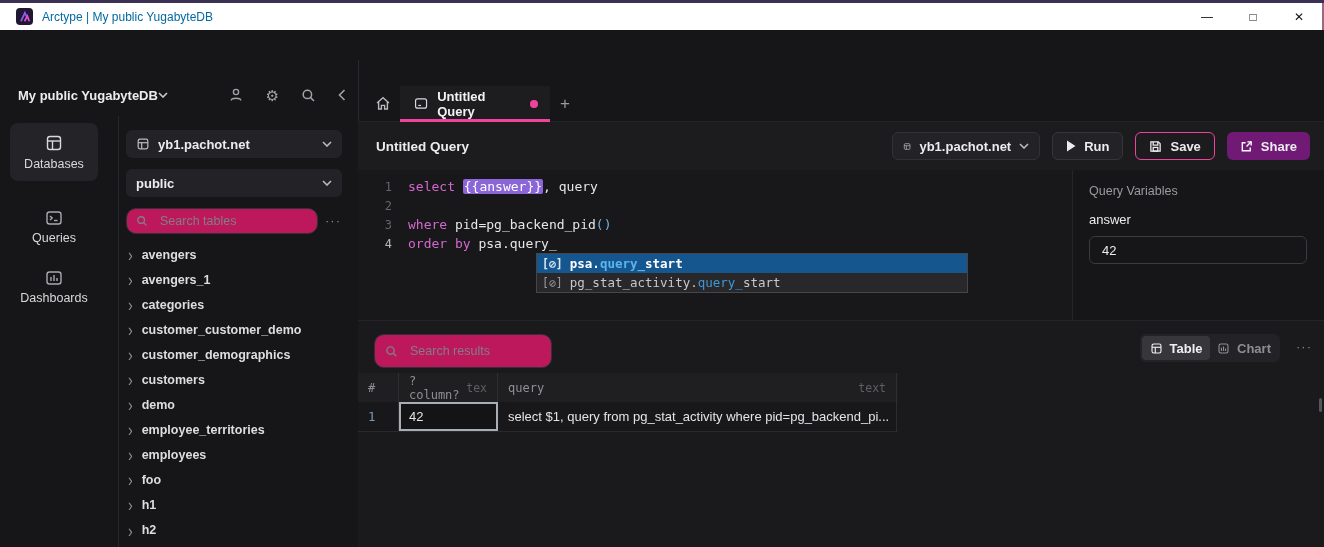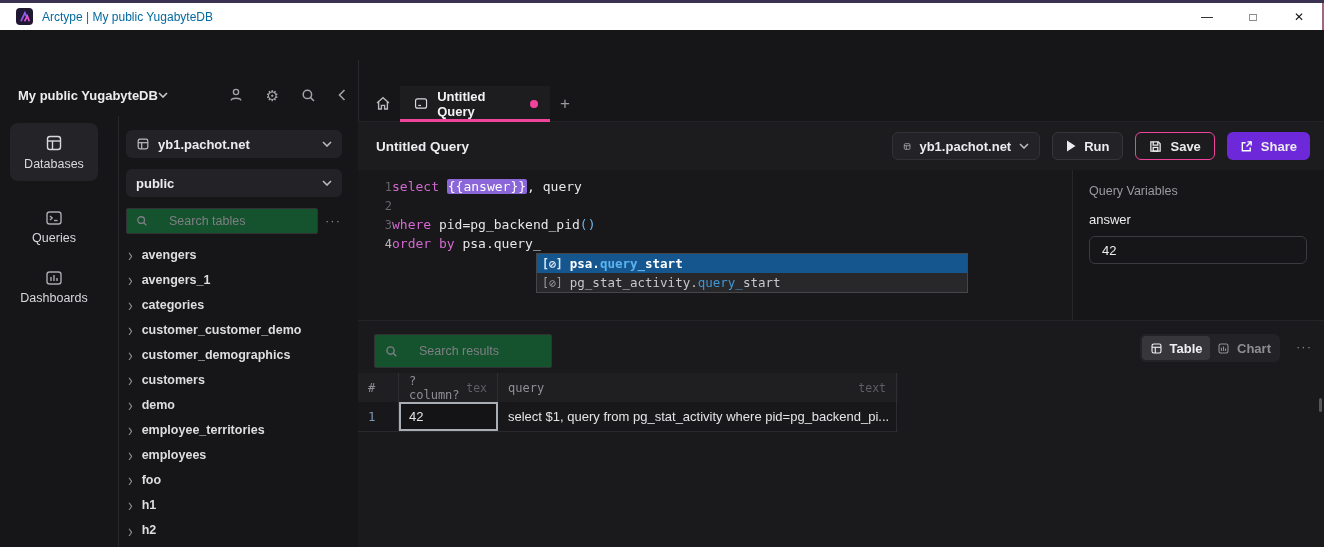--- a/index.html
+++ b/index.html
@@ -41,22 +41,22 @@
   #nav-dashboards { top:230px; height:54px; }
   .railitem .nlabel { font-weight:400; }
 
   
   .dd { left:126px; width:216px; height:28px; background:#232327; border-radius:6px;
     display:flex; align-items:center; padding:0 10px; color:#ececef; font-size:13px; font-weight:700; }
   #conn-dd { top:100px; }
   #schema-dd { top:139px;gap:32px; }
   .dd .chev { margin-left:auto; display:flex; }
   .dd .dicon { margin-right:8px; display:flex; }
-  .searchbox { display:flex; align-items:center; gap:21px; background:#14532d;
-    border:1px solid #323236; border-radius:2px; color:#7f7f85; }
+  .searchbox { display:flex; align-items:center; gap:12px; background:#be185d;
+    border:1px solid #323236; border-radius:10px; color:#7f7f85; }
   #search-tables { left:126px; top:178px; width:192px; height:26px; padding:0 9px; }
   .searchbox input { background:transparent; border:none; outline:none; color:#e6e6e9;
     font-size:12.5px; width:100%; font-family:"Liberation Sans", sans-serif; }
   .searchbox input::placeholder { color:#7f7f85; }
   .dots { color:#8a8a8f; font-size:13px; letter-spacing:1px; }
   #tables-more { left:325px; top:183px; }
   #table-list { left:126px; top:212px; width:226px; }
   .tbl-item { height:25px; display:flex; align-items:center; gap:9px; padding-left:2px; }
   .tbl-item .chevr { color:#8a8a90; font-size:14px; line-height:1; transform:scaleY(1.3); }
   .tbl-item .tname { color:#dededf; font-size:12.5px; font-weight:700; }
@@ -77,29 +77,29 @@
   #qheader { left:358px; top:92px; width:966px; height:48px; background:#1c1c1f;
     display:flex; align-items:center; }
   #qtitle { margin-left:18px; font-size:13.5px; font-weight:700; color:#ececef; }
   #qh-right { margin-left:auto; margin-right:14px; display:flex; gap:12px; align-items:center; }
   .btn { height:28px; border-radius:6px; display:flex; align-items:center; gap:8px;
     font-size:13px; font-weight:700; padding:0 13px; color:#ececef; }
   #qh-conn { width:148px; background:#232327; border:1px solid #323236; padding:0 10px; font-size:13px; }
   #qh-conn .chev { margin-left:auto; display:flex; }
   #run-btn { background:#232327; border:1px solid #36363a; }
   #save-btn { background:#1c1c1f; border:1.5px solid #f0439c; }
-  #share-btn { background:#6d28d9; }
+  #share-btn { background:#701a75; }
 
   
   #editor { left:358px; top:140px; width:714px; height:150px; background:#18181a; padding-top:7px; }
   .code-line { display:flex; height:19px; align-items:center;
     font-family:"DejaVu Sans Mono", monospace; font-size:13px; }
   .lnum { width:34px; text-align:right; color:#64646a; font-size:12px; flex:none; }
   .lnum.active { color:#b8b8be; }
-  .code { margin-left:0; white-space:pre; color:#e6e6e9; }
+  .code { margin-left:16px; white-space:pre; color:#e6e6e9; }
   .kw { color:#d468cf; }
   .paren { color:#6fb3e6; }
   .vartok { background:#8a66d9; color:#ffffff; border-radius:2px; padding:0 1px; }
 
   
   #ac-popup { left:536px; top:223px; width:432px; background:#28282b; border:1px solid #45454a;
     z-index:5; font-family:"DejaVu Sans Mono", monospace; font-size:12.5px; }
   .ac-item { height:19px; display:flex; align-items:center; gap:7px; padding-left:5px;
     color:#c8c8cc; }
   .ac-item .ac-icon { font-size:11.5px; color:#9a9aa0; }

